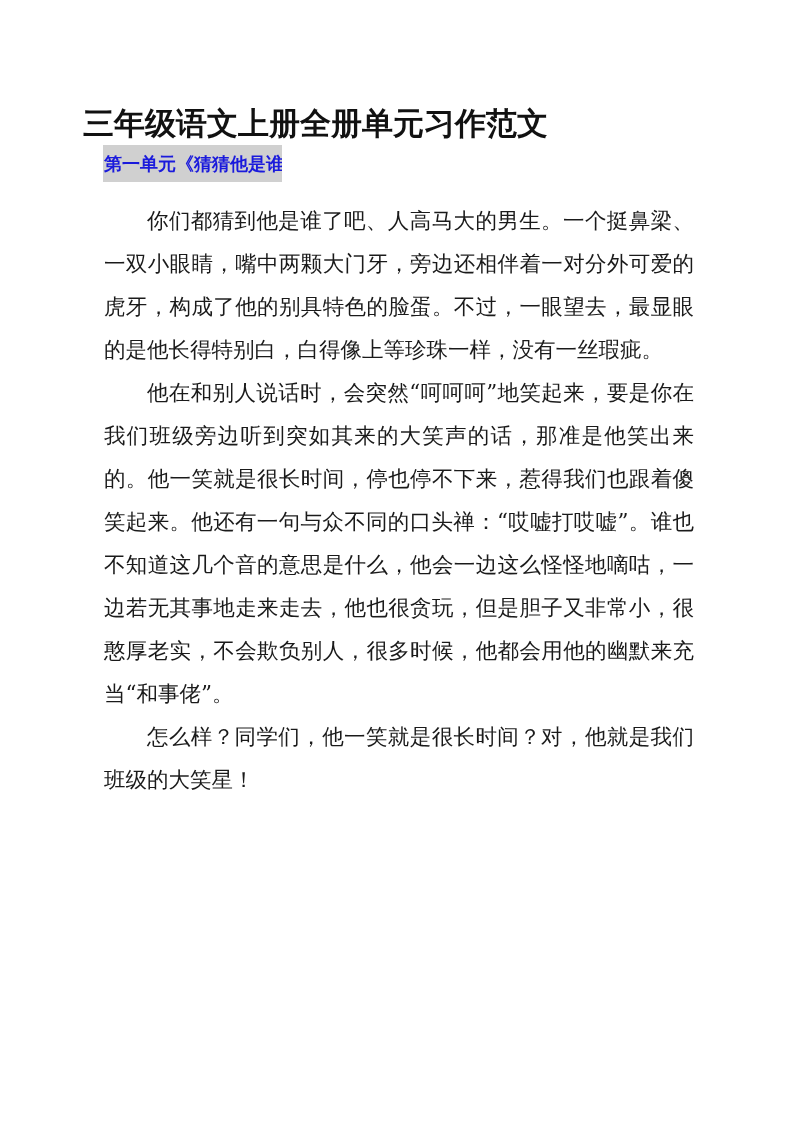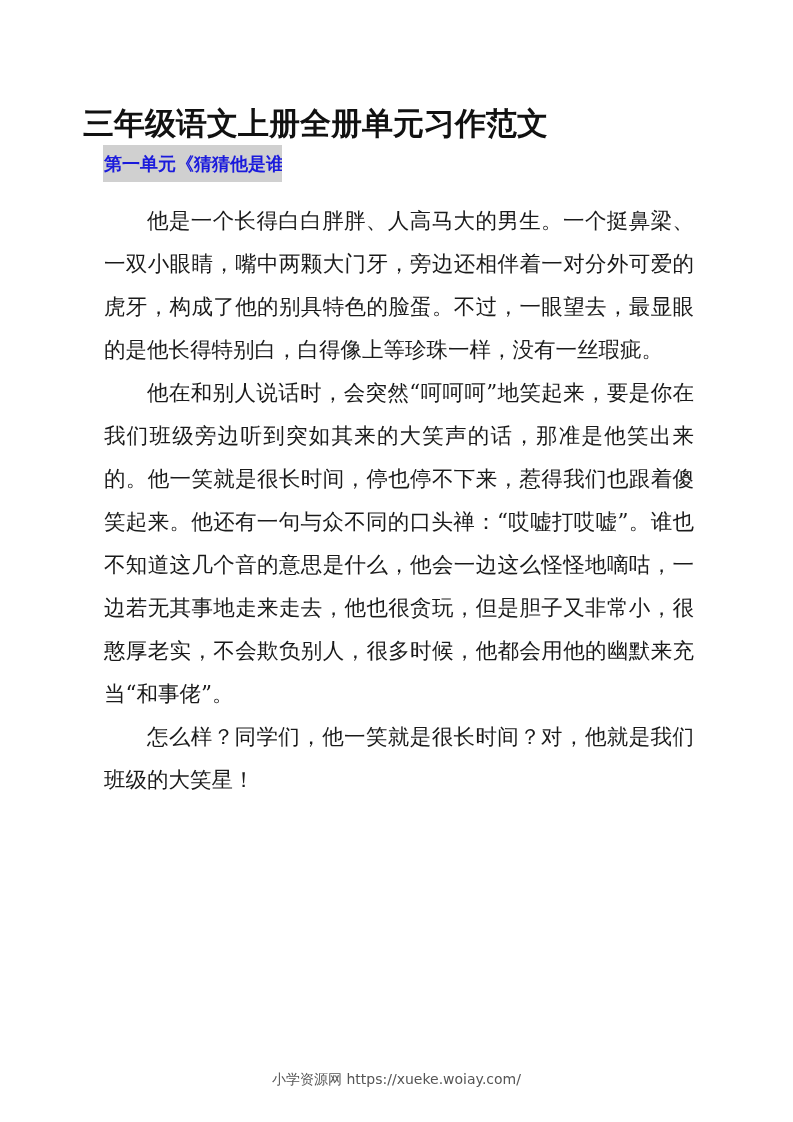--- a/index.html
+++ b/index.html
@@ -81,20 +81,19 @@
 </head>
 <body>
 
 <div class="page">
 
   <h1 class="doc-title">三年级语文上册全册单元习作范文</h1>
 
   <div class="section-heading">第一单元《猜猜他是谁》</div>
 
   <div class="body-text">
-    <p>他是一个长得白白胖胖、人高马大的男生。一个挺鼻梁、一双小眼睛，嘴中两颗大门牙，旁边还相伴着一对分外可爱的虎牙，构成了他的别具特色的脸蛋。不过，一眼望去，最显眼的是他长得特别白，白得像上等珍珠一样，没有一丝瑕疵。</p>
+    <p>你们都猜到他是谁了吧、人高马大的男生。一个挺鼻梁、一双小眼睛，嘴中两颗大门牙，旁边还相伴着一对分外可爱的虎牙，构成了他的别具特色的脸蛋。不过，一眼望去，最显眼的是他长得特别白，白得像上等珍珠一样，没有一丝瑕疵。</p>
     <p>他在和别人说话时，会突然“呵呵呵”地笑起来，要是你在我们班级旁边听到突如其来的大笑声的话，那准是他笑出来的。他一笑就是很长时间，停也停不下来，惹得我们也跟着傻笑起来。他还有一句与众不同的口头禅：“哎嘘打哎嘘”。谁也不知道这几个音的意思是什么，他会一边这么怪怪地嘀咕，一边若无其事地走来走去，他也很贪玩，但是胆子又非常小，很憨厚老实，不会欺负别人，很多时候，他都会用他的幽默来充当“和事佬”。</p>
     <p>怎么样？同学们，他一笑就是很长时间？对，他就是我们班级的大笑星！</p>
   </div>
 
-  <div class="footer">小学资源网 https://xueke.woiay.com/</div>
 
 </div>
 
 </body></html>

